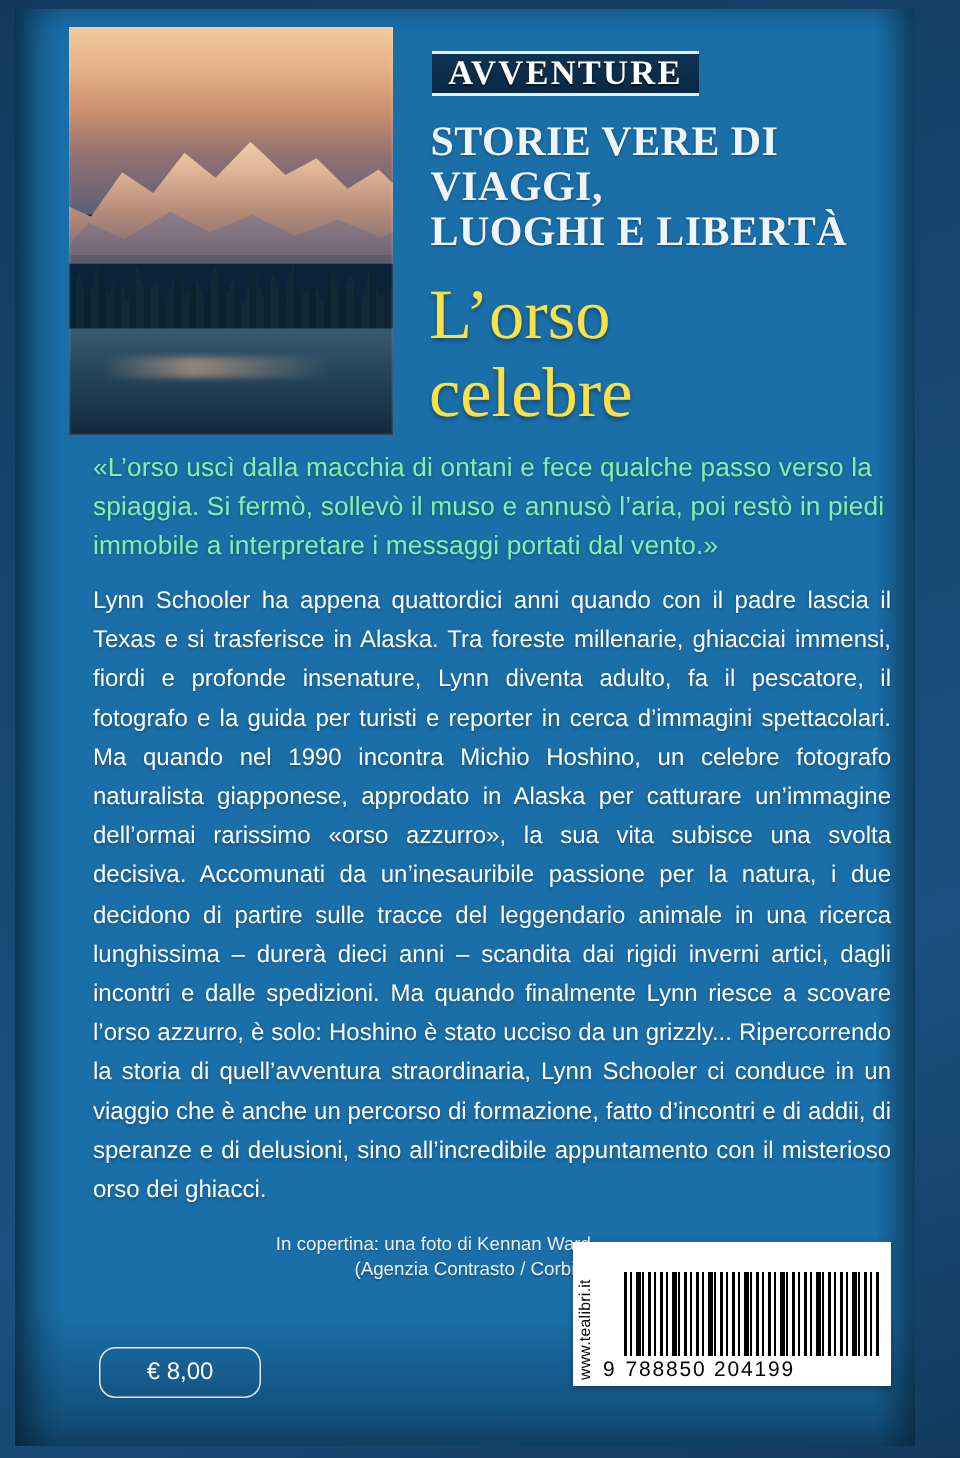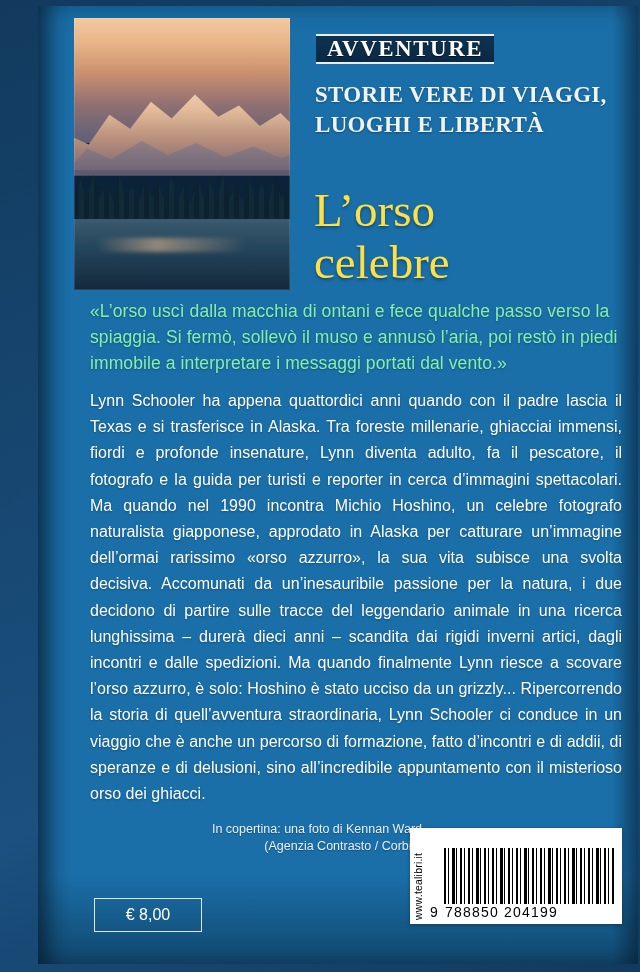--- a/index.html
+++ b/index.html
@@ -25,21 +25,21 @@
   
   .backdrop {
     position: absolute;
     inset: 0;
     background: linear-gradient(160deg, #123a5e 0%, #16456e 35%, #1b5080 70%, #123a5e 100%);
   }
 
   
   .cover {
     position: absolute;
-    left: 38px;
+    left: 10px;
     top: 6px;
     width: 600px;
     height: 958px;
     background:
       radial-gradient(ellipse at 30% 20%, rgba(90,165,215,0.55) 0%, rgba(30,90,140,0.0) 55%),
       linear-gradient(178deg, #1769a6 0%, #1b74b2 12%, #1a6ea8 40%, #176architecture 41%, #18699f 60%, #15608f 80%, #124f78 100%);
     background-color: #1a6fa9;
     box-shadow: 0 0 22px rgba(0,0,0,0.35) inset;
   }
   
@@ -141,21 +141,21 @@
     text-shadow: 0 1px 1px rgba(0,0,0,.6);
   }
 
   .subtitle {
     position: absolute;
     left: 277px;
     top: 74px;
     width: 320px;
     color: #eef4f8;
     font-family: "Liberation Serif", serif;
-    font-size: 23px;
+    font-size: 28px;
     font-weight: bold;
     line-height: 30px;
     letter-spacing: .3px;
     text-shadow: 0 1px 2px rgba(0,0,0,.35);
   }
 
   .title {
     position: absolute;
     left: 276px;
     top: 178px;
@@ -205,21 +205,21 @@
     text-align: right;
   }
 
   .price-box {
     position: absolute;
     left: 56px;
     top: 892px;
     width: 106px;
     height: 32px;
     border: 1px solid rgba(255,255,255,.85);
-    border-radius: 0;
+    border-radius: 11px;
   }
   .price-box span {
     display: block;
     text-align: center;
     line-height: 32px;
     color: #ffffff;
     font-size: 16px;
   }
 
   

